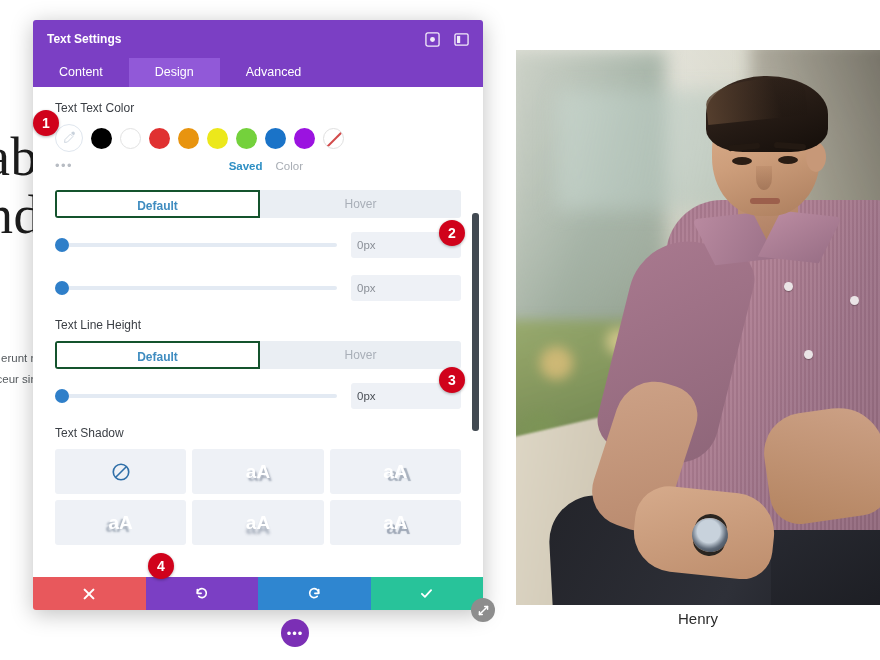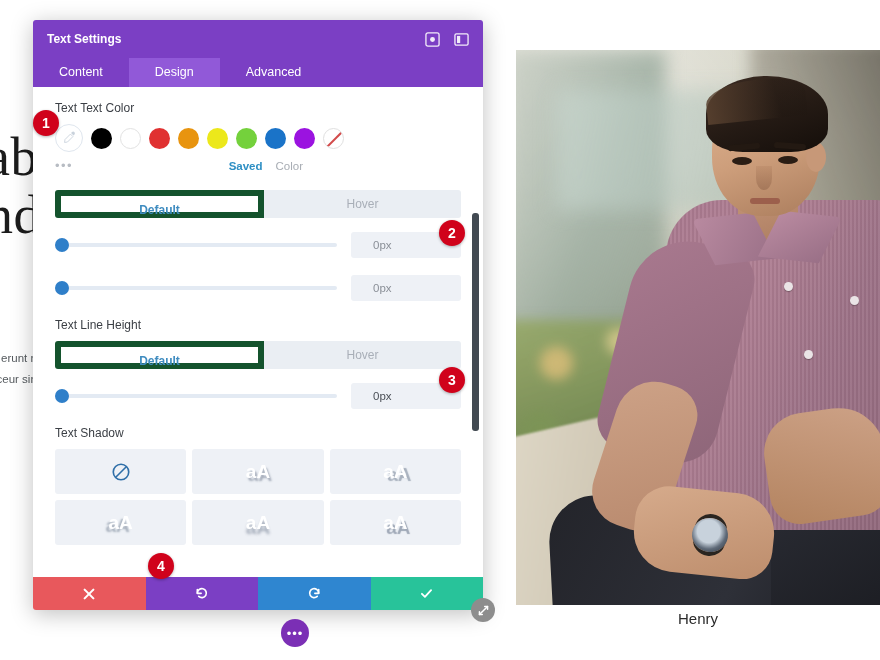--- a/index.html
+++ b/index.html
@@ -270,36 +270,36 @@
   .sr.inactive { color: #a8adb4; }
 
   
   .dh {
     display: flex; height: 28px; background: #eaeef3;
     border-radius: 3px; overflow: hidden; margin-bottom: 14px;
   }
   .dh div {
     flex: 1; line-height: 28px; text-align: center; font-size: 12px; cursor: pointer;
   }
-  .dh .on { background: #fff; color: #3f8cc0; font-weight: bold; border: 6px solid #14532d; }
+  .dh .on { background: #fff; color: #3f8cc0; font-weight: bold; border: 2px solid #14532d; }
   .dh .off { color: #a9afb8; }
 
   
   .slider-row { display: flex; align-items: center; gap: 14px; }
   .track {
     flex: 1; height: 4px; background: #e3eaf3; border-radius: 2px; position: relative;
     cursor: pointer;
   }
   .knob {
     position: absolute; left: 0; top: -5px; width: 14px; height: 14px;
     background: #2f7fc9; border-radius: 50%; cursor: pointer;
   }
   .numbox {
     width: 110px; height: 26px; background: #eef1f6; border-radius: 3px;
-    font-size: 11.5px; color: #8a8f97; line-height: 26px; padding-left: 22px;
+    font-size: 11.5px; color: #8a8f97; line-height: 26px; padding-left: 6px;
     cursor: text; flex: none;
   }
   .numbox.dark { color: #4a4f56; }
 
   
   .shadow-grid {
     display: grid; grid-template-columns: repeat(3, 1fr);
     gap: 6px;
   }
   .shadow-tile {

